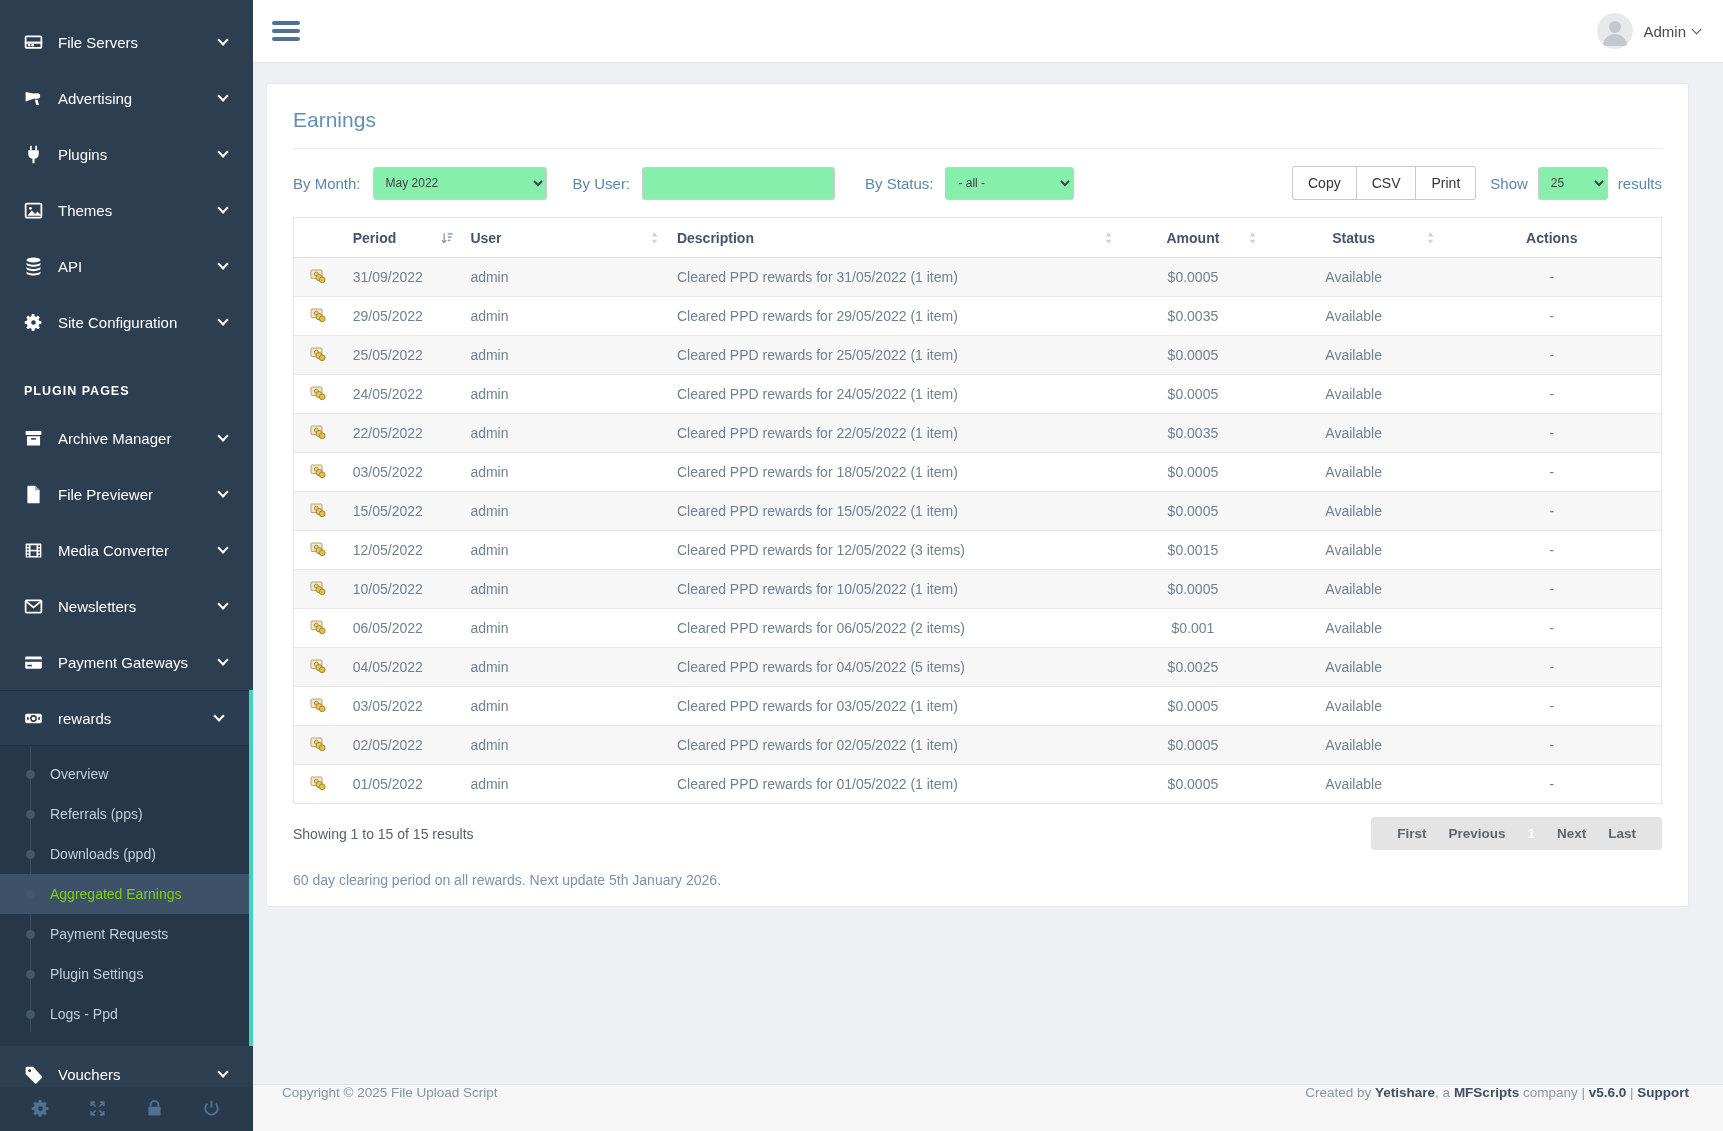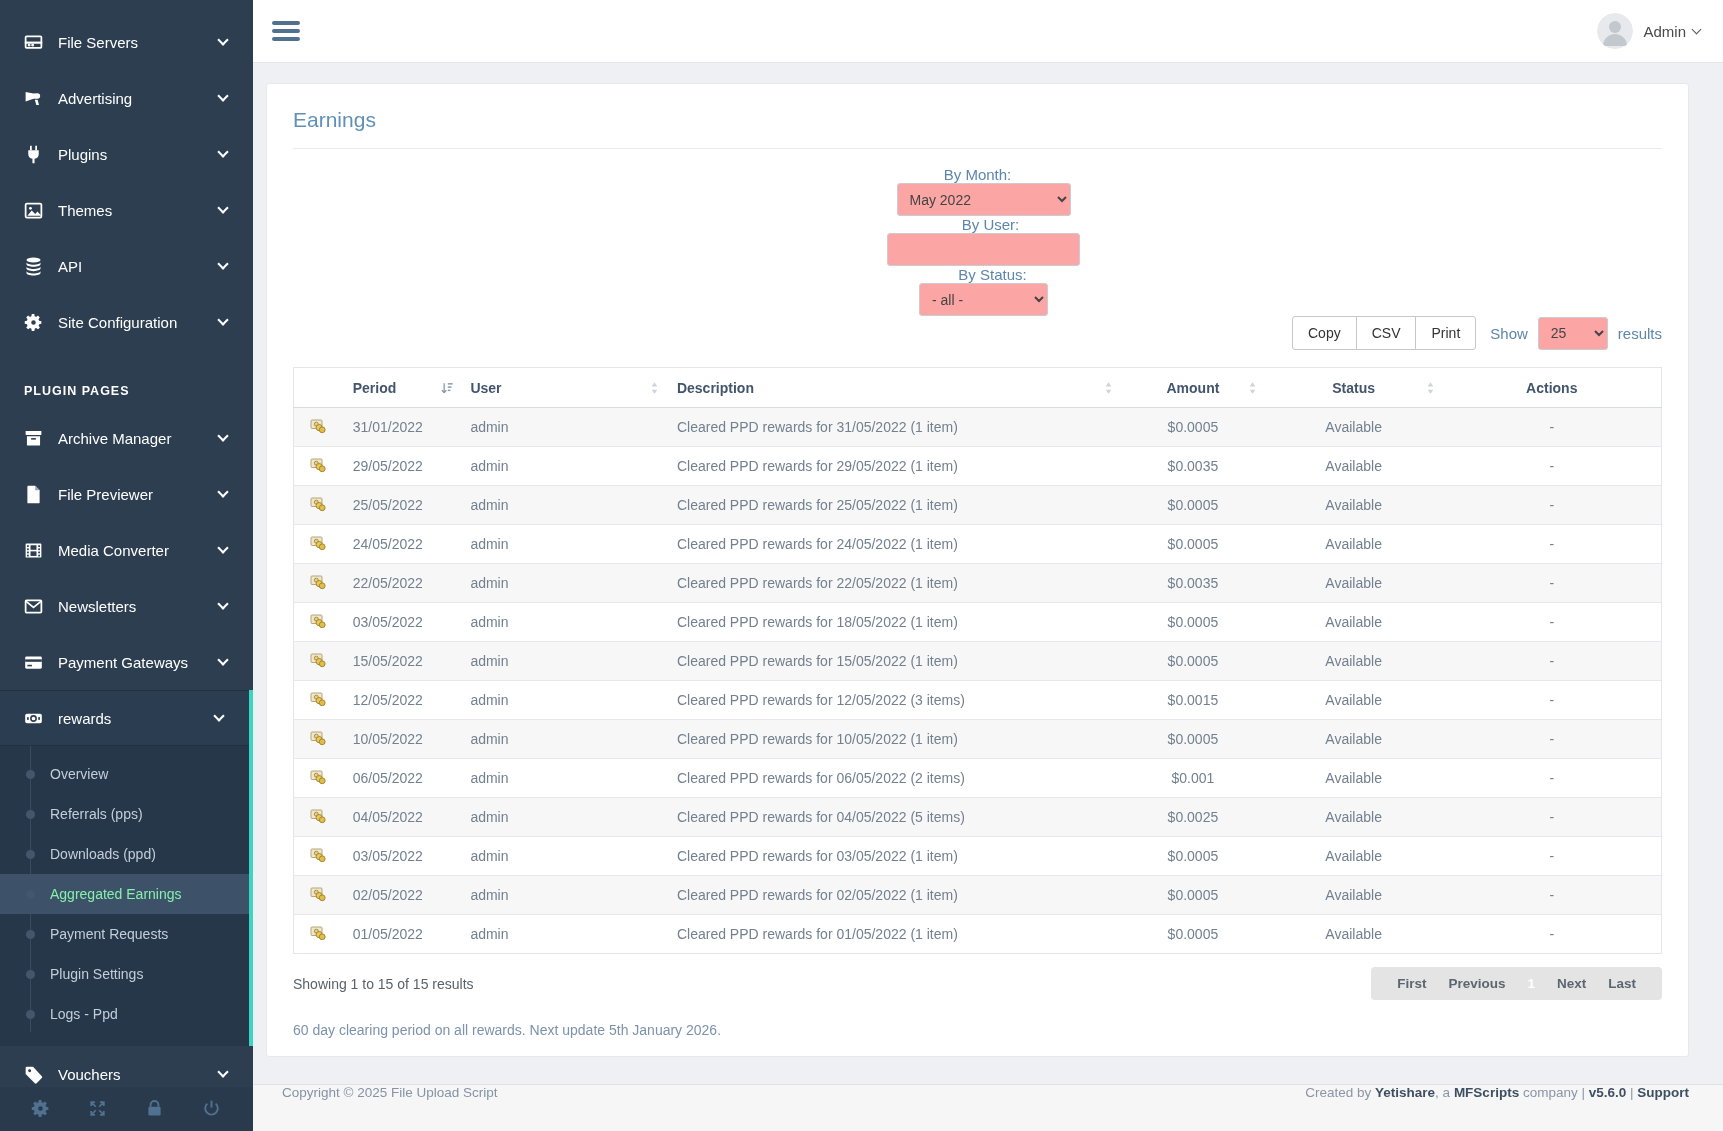--- a/index.html
+++ b/index.html
@@ -17,40 +17,40 @@
   .chev { width:8px; height:8px; border-right:2px solid #fff; border-bottom:2px solid #fff; transform:rotate(45deg); margin-left:auto; margin-right:26px; margin-top:-4px; }
   .section-label { color:#fff; font-size:12.5px; font-weight:bold; letter-spacing:1px; padding:34px 0 12px 24px; }
   .nav-group { background:#26374a; border-right:4px solid #3bd6c0; }
   .nav-group > .nav-item { background:#2b3d50; border-top:1px solid #223140; border-bottom:1px solid #223140; }
   .submenu { position:relative; padding:8px 0 12px 0;text-align:center; }
   .submenu-line { position:absolute; left:30px; top:0; bottom:14px; width:1px; background:#3a4c60; }
   .sub-item { display:flex; align-items:center; height:40px; position:relative; cursor:pointer; }
   .sub-item .bullet { position:absolute; left:26px; width:9px; height:9px; border-radius:50%; background:#44566b; }
   .sub-label { color:#c3cedb; font-size:14px; margin-left:50px; white-space:nowrap; }
   .sub-item.active { background:#3d5168; }
-  .sub-item.active .sub-label { color:#86efac; }
+  .sub-item.active .sub-label { color:#84cc16; }
   .sidebar-footer { position:absolute; bottom:0; left:0; right:0; height:44px; background:#293a4c; display:flex; align-items:center; justify-content:space-around; padding:0 12px; }
   .sidebar-footer .icon { color:#50718f; width:22px; height:22px; cursor:pointer; }
   .sidebar-footer .icon svg { width:21px; height:21px; }
   
   .topbar { position:absolute; left:253px; right:0; top:0; height:63px; background:#fff; border-bottom:1px solid #e4e6e8; display:flex; align-items:center; }
   .hamburger { margin-left:19px; width:28px; cursor:pointer; }
   .hamburger div { height:4px; background:#51718f; border-radius:2px; margin:4px 0; }
   .admin-box { margin-left:auto; margin-right:23px; display:flex; align-items:center; cursor:pointer; }
   .avatar { width:36px; height:36px; border-radius:50%; overflow:hidden; }
   .admin-name { font-size:15px; color:#4a4a4a; margin-left:10px; }
   .admin-chev { width:7px; height:7px; border-right:1.5px solid #555; border-bottom:1.5px solid #555; transform:rotate(45deg); margin-left:7px; margin-top:-3px; }
   
   .content { position:absolute; left:253px; top:64px; right:0; bottom:47px; background:#eef0f3; }
   .card { background:#fff; margin:19px 34px 0 13px; border:1px solid #e6e8eb; border-radius:3px; padding:24px 26px 18px 26px; }
   .page-title { color:#6090b8; font-size:21px; font-weight:normal; }
   .title-rule { border:none; border-top:1px solid #e9eaec; margin:16px 0 0 0; }
-  .filter-row { display:flex; align-items:center; margin-top:17px;flex-direction:column; }
+  .filter-row { display:flex; align-items:center; margin-top:17px; }
   .f-label { color:#5d86ac; font-size:15px; }
-  select, input[type=text] { font-family:"Liberation Sans",sans-serif; font-size:14px; color:#444; height:33px; border:1px solid #c9cdd2; border-radius:3px; background:#fca5a5; padding:0 8px; outline:none; }
+  select, input[type=text] { font-family:"Liberation Sans",sans-serif; font-size:12px; color:#444; height:33px; border:1px solid #c9cdd2; border-radius:3px; background:#86efac; padding:0 8px; outline:none; }
   .sel-month { width:174px; margin-left:12px; }
   .inp-user  { width:193px; margin-left:12px; }
   .sel-status{ width:129px; margin-left:12px; }
   .lbl-user { margin-left:26px; } .lbl-status { margin-left:30px; }
   .right-cluster { margin-left:auto; display:flex; align-items:center; }
   .btn-group { display:flex; }
   .btn-export { font-family:"Liberation Sans",sans-serif; font-size:14px; color:#333; background:#fff; border:1px solid #c6c8cb; height:34px; padding:0 15px; cursor:pointer; margin-left:-1px; }
   .btn-export:first-child { border-radius:3px 0 0 3px; margin-left:0; }
   .btn-export:last-child { border-radius:0 3px 3px 0; }
   .show-label { color:#5d86ac; font-size:15px; margin-left:14px; }
@@ -382,21 +382,21 @@
           </tr>
         </thead>
       <tbody>
           <tr>
             <td class="row-ic"><span><svg width="16" height="16" viewBox="0 0 16 16">
                   <rect x="1" y="2" width="11" height="8.5" rx="1" fill="#efe6cb" stroke="#b3a678"></rect>
                   <circle cx="6.3" cy="6.2" r="2" fill="#e5cf8e" stroke="#ab9146"></circle>
                   <circle cx="9.2" cy="9.6" r="3.1" fill="#e9c95c" stroke="#a7862e"></circle>
                   <circle cx="12.2" cy="11.8" r="2.9" fill="#dfbe4d" stroke="#a7862e"></circle>
                 </svg></span></td>
-            <td>31/01/2022</td>
+            <td>31/09/2022</td>
             <td>admin</td>
             <td>Cleared PPD rewards for 31/05/2022 (1 item)</td>
             <td class="c">$0.0005</td>
             <td class="c">Available</td>
             <td class="c">-</td>
           </tr>
           <tr>
             <td class="row-ic"><span><svg width="16" height="16" viewBox="0 0 16 16">
                   <rect x="1" y="2" width="11" height="8.5" rx="1" fill="#efe6cb" stroke="#b3a678"></rect>
                   <circle cx="6.3" cy="6.2" r="2" fill="#e5cf8e" stroke="#ab9146"></circle>

